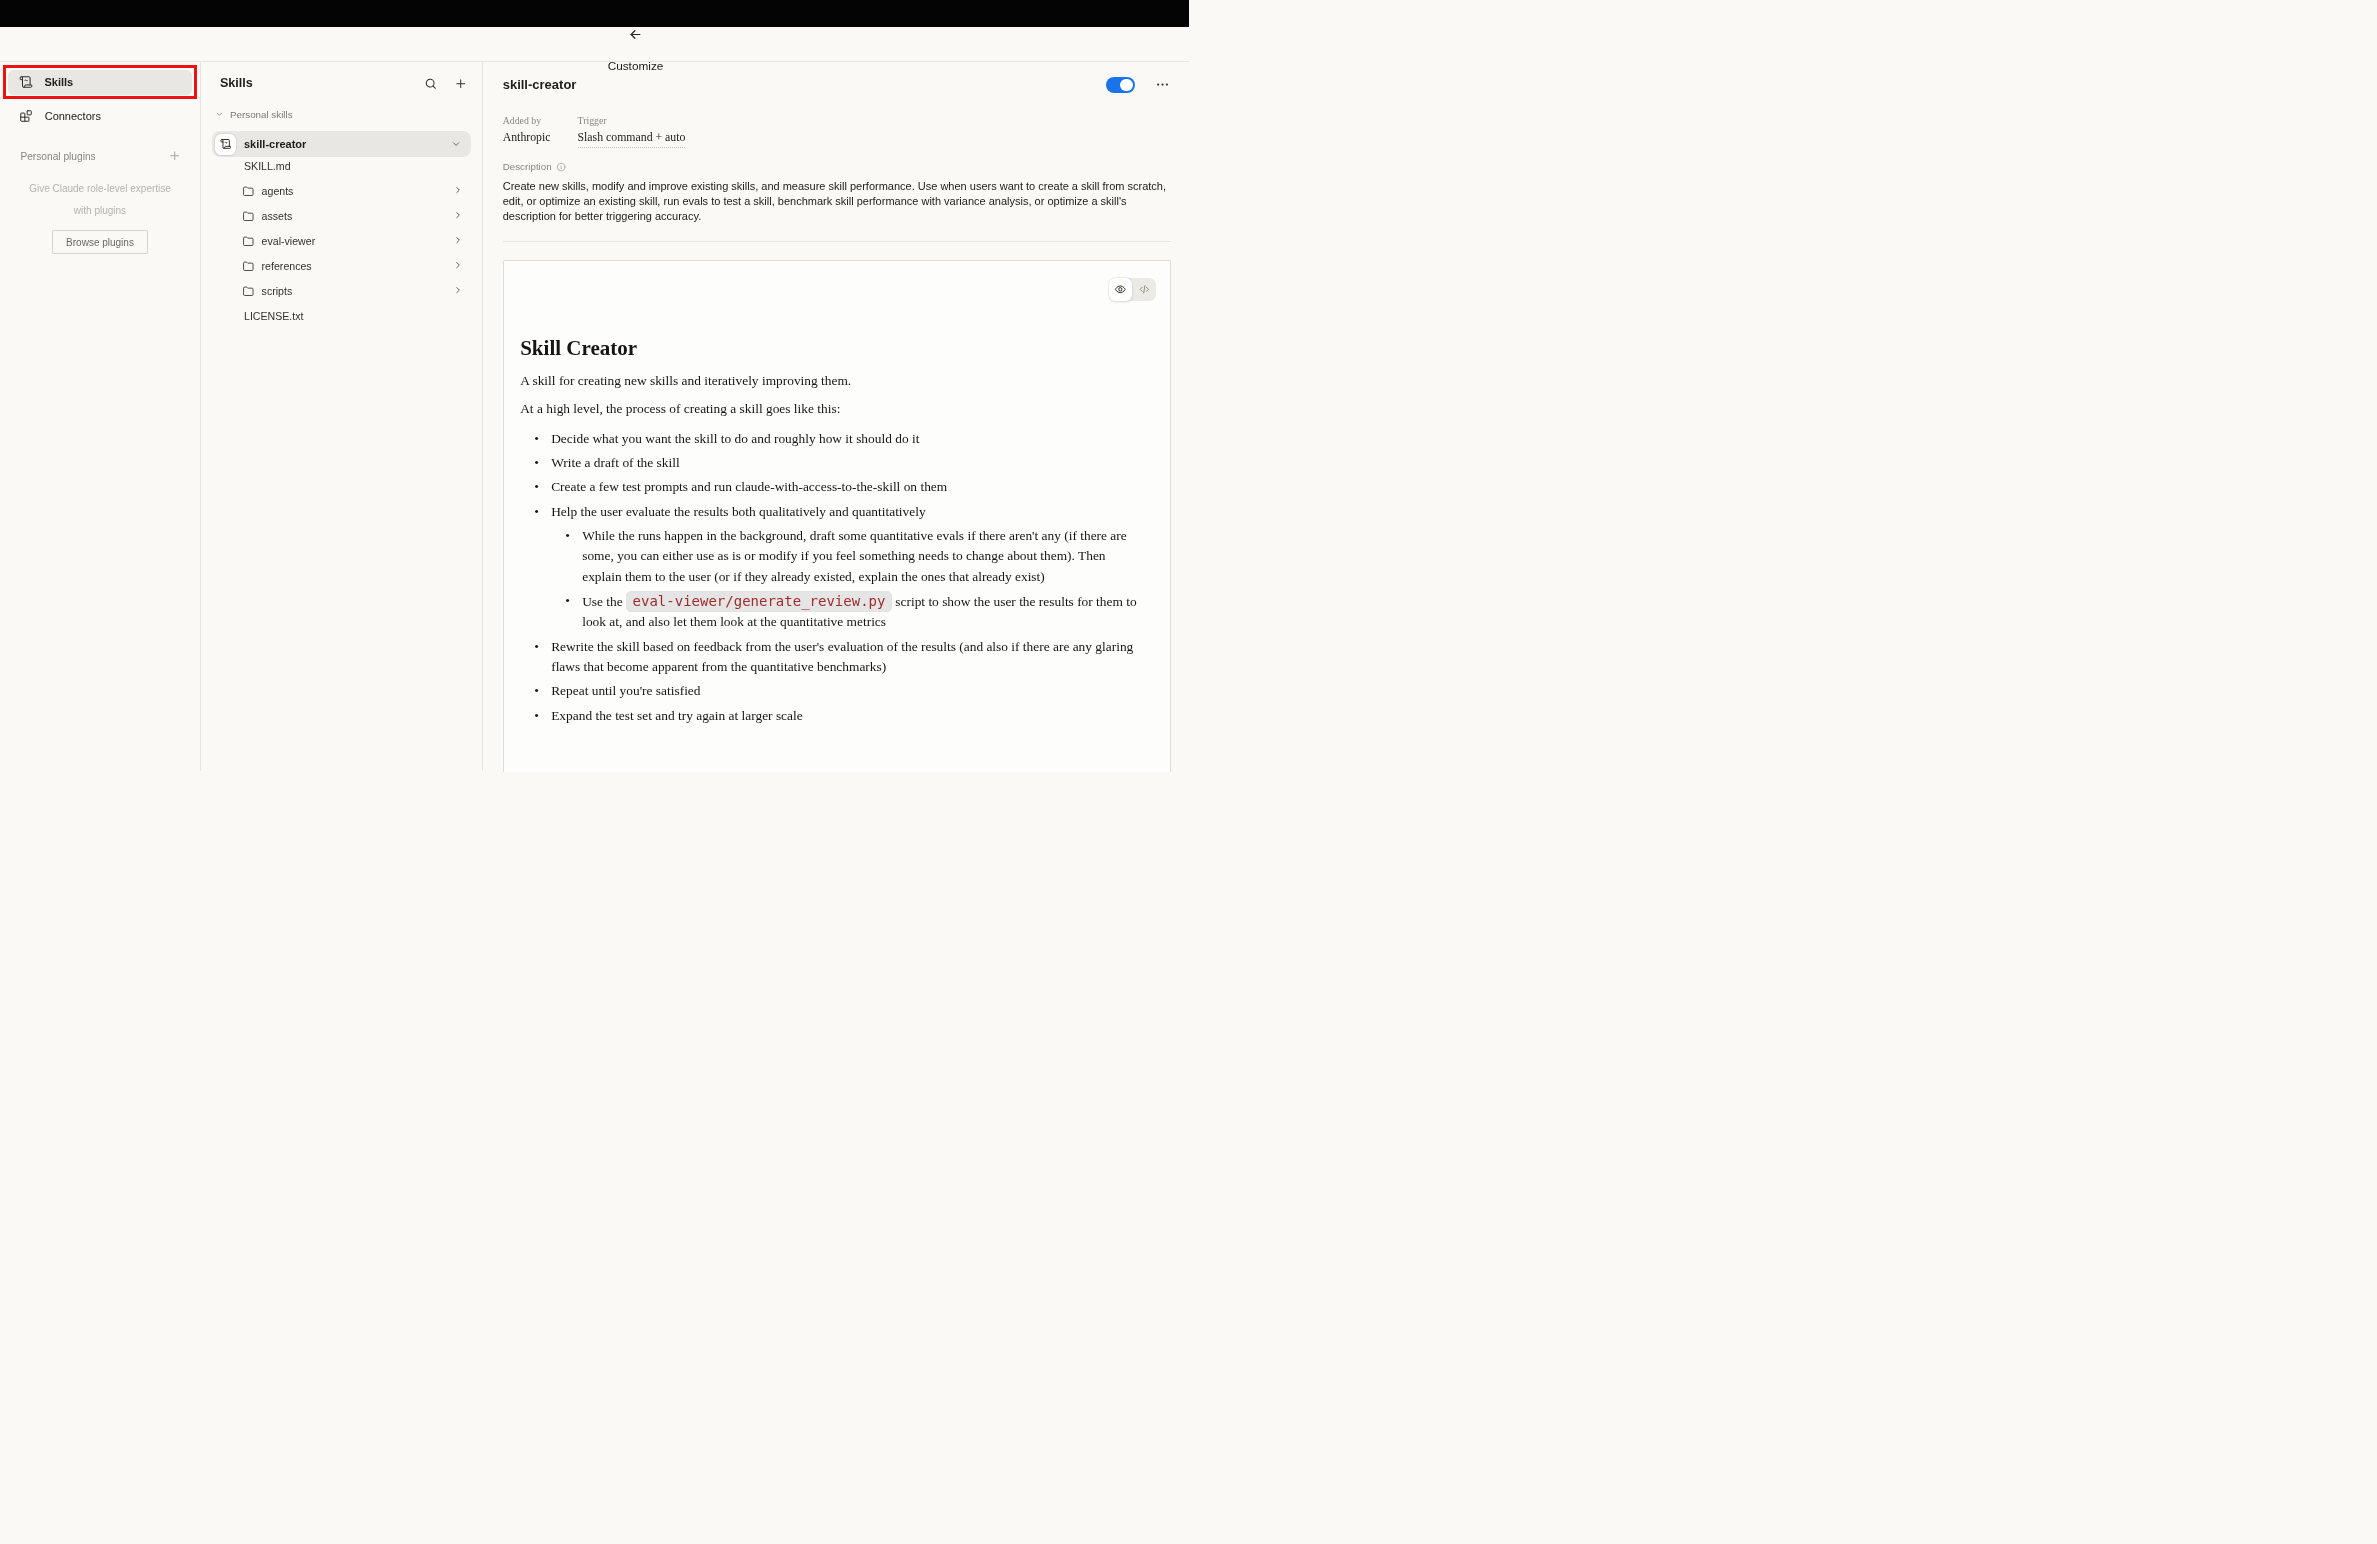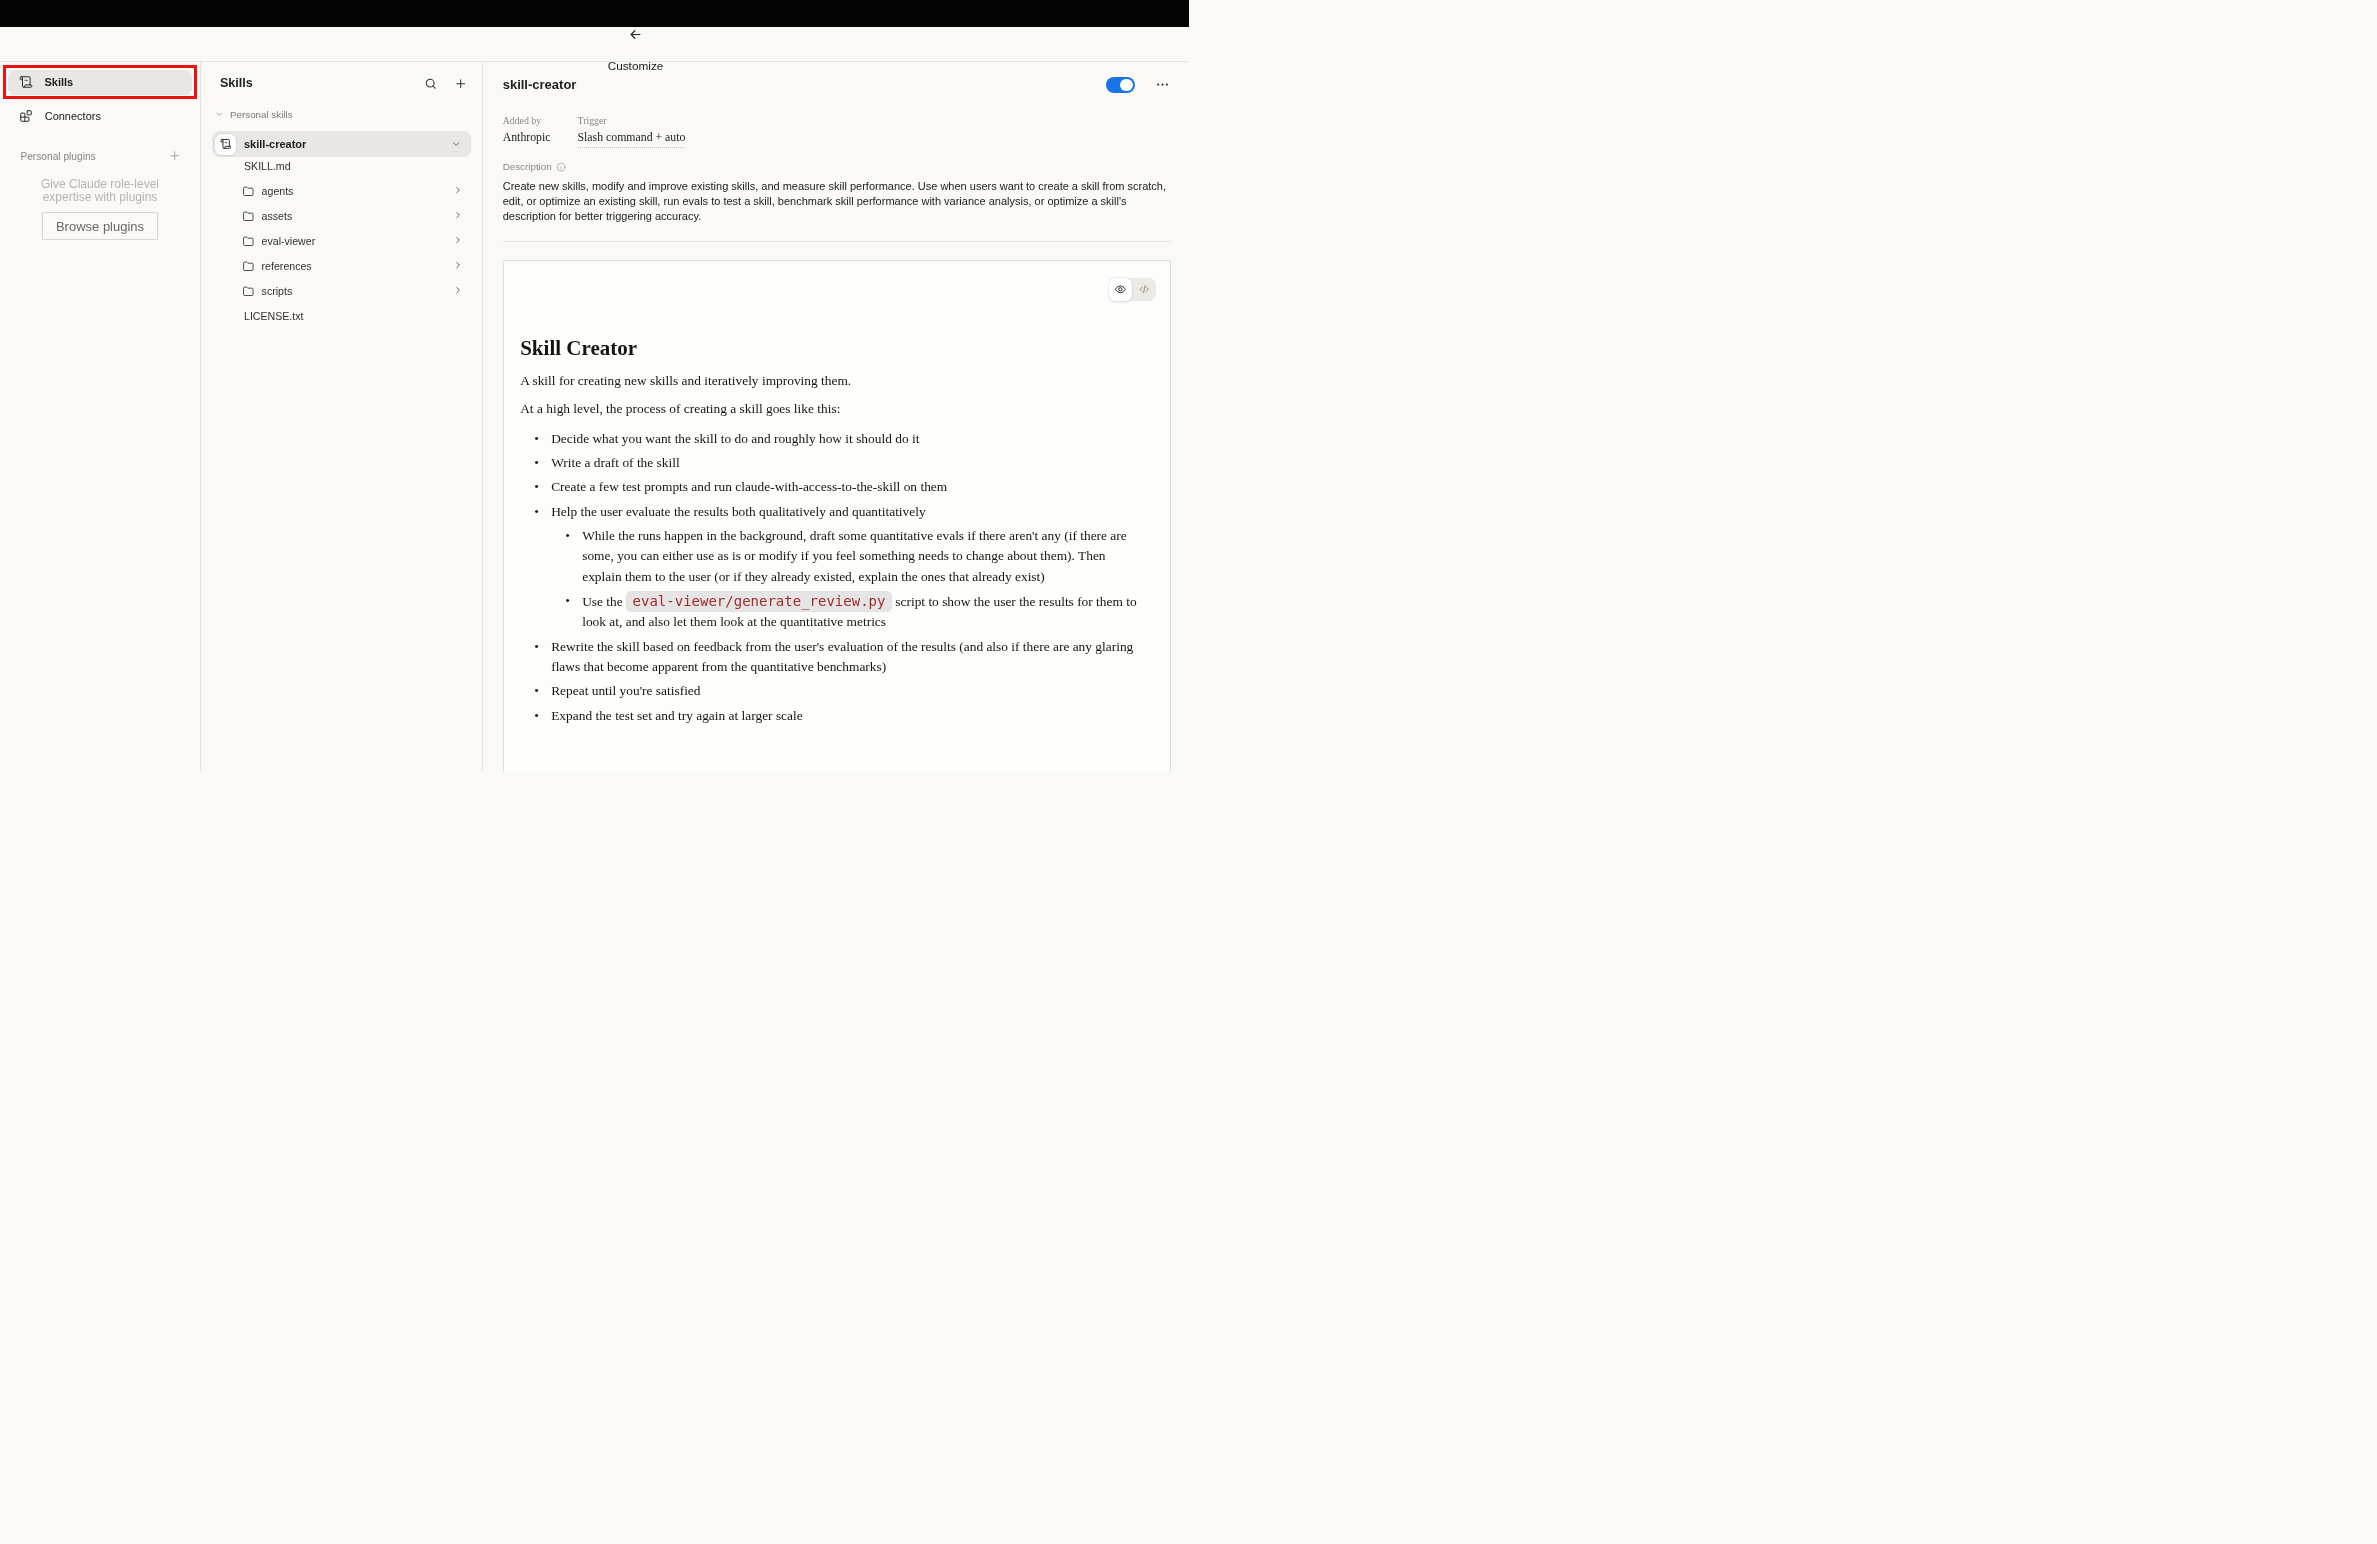--- a/index.html
+++ b/index.html
@@ -30,23 +30,23 @@
   .annotation-box{margin:0 3.1px;border:3.1px solid var(--annotation);padding:1.6px;}
   .nav-row{display:flex;align-items:center;gap:11.8px;height:25px;padding:0 11px;
     border-radius:6.3px;font-size:11px;color:#22211d;}
   .nav-row.selected{background:var(--sel);font-weight:700;}
   .nav-plain{margin:4.7px 7.9px 0;}
   .nav-icon{width:14px;height:14px;color:#2a2925;}
   .plugins-header{margin:20.4px 19px 0 20.4px;display:flex;align-items:center;justify-content:space-between;
     color:var(--graylabel);font-size:10.2px;}
   .plugins-plus{width:13.4px;height:13.4px;color:#a8a59e;}
   .plugins-hint{margin:15.7px auto 0;max-width:154px;text-align:center;color:#b7b3ac;
-    font-size:12px;line-height:13px;}
+    font-size:10px;line-height:22px;}
   .browse-btn{display:block;margin:7.9px auto 0;padding:5.5px 13.4px;border:0.8px solid #d8d5cf;
-    border-radius:1px;background:transparent;color:#6b6862;font-size:13px;font-family:inherit;}
+    border-radius:1px;background:transparent;color:#6b6862;font-size:10px;font-family:inherit;}
 
   
   .skills-panel{width:282px;border-right:0.8px solid var(--border);padding:11px 11px 0;}
   .panel-header{display:flex;align-items:center;padding-left:7.9px;}
   .panel-title{font-size:12.6px;font-weight:700;flex:1;}
   .icon-btn{width:20.4px;height:20.4px;display:flex;align-items:center;justify-content:center;
     color:#33312c;margin-left:9.4px;}
   .icon-btn svg{width:13.4px;height:13.4px;}
   .group-row{display:flex;align-items:center;gap:6.3px;margin:15.7px 0 0 3.1px;
     color:#7d7a74;font-size:9.8px;}

